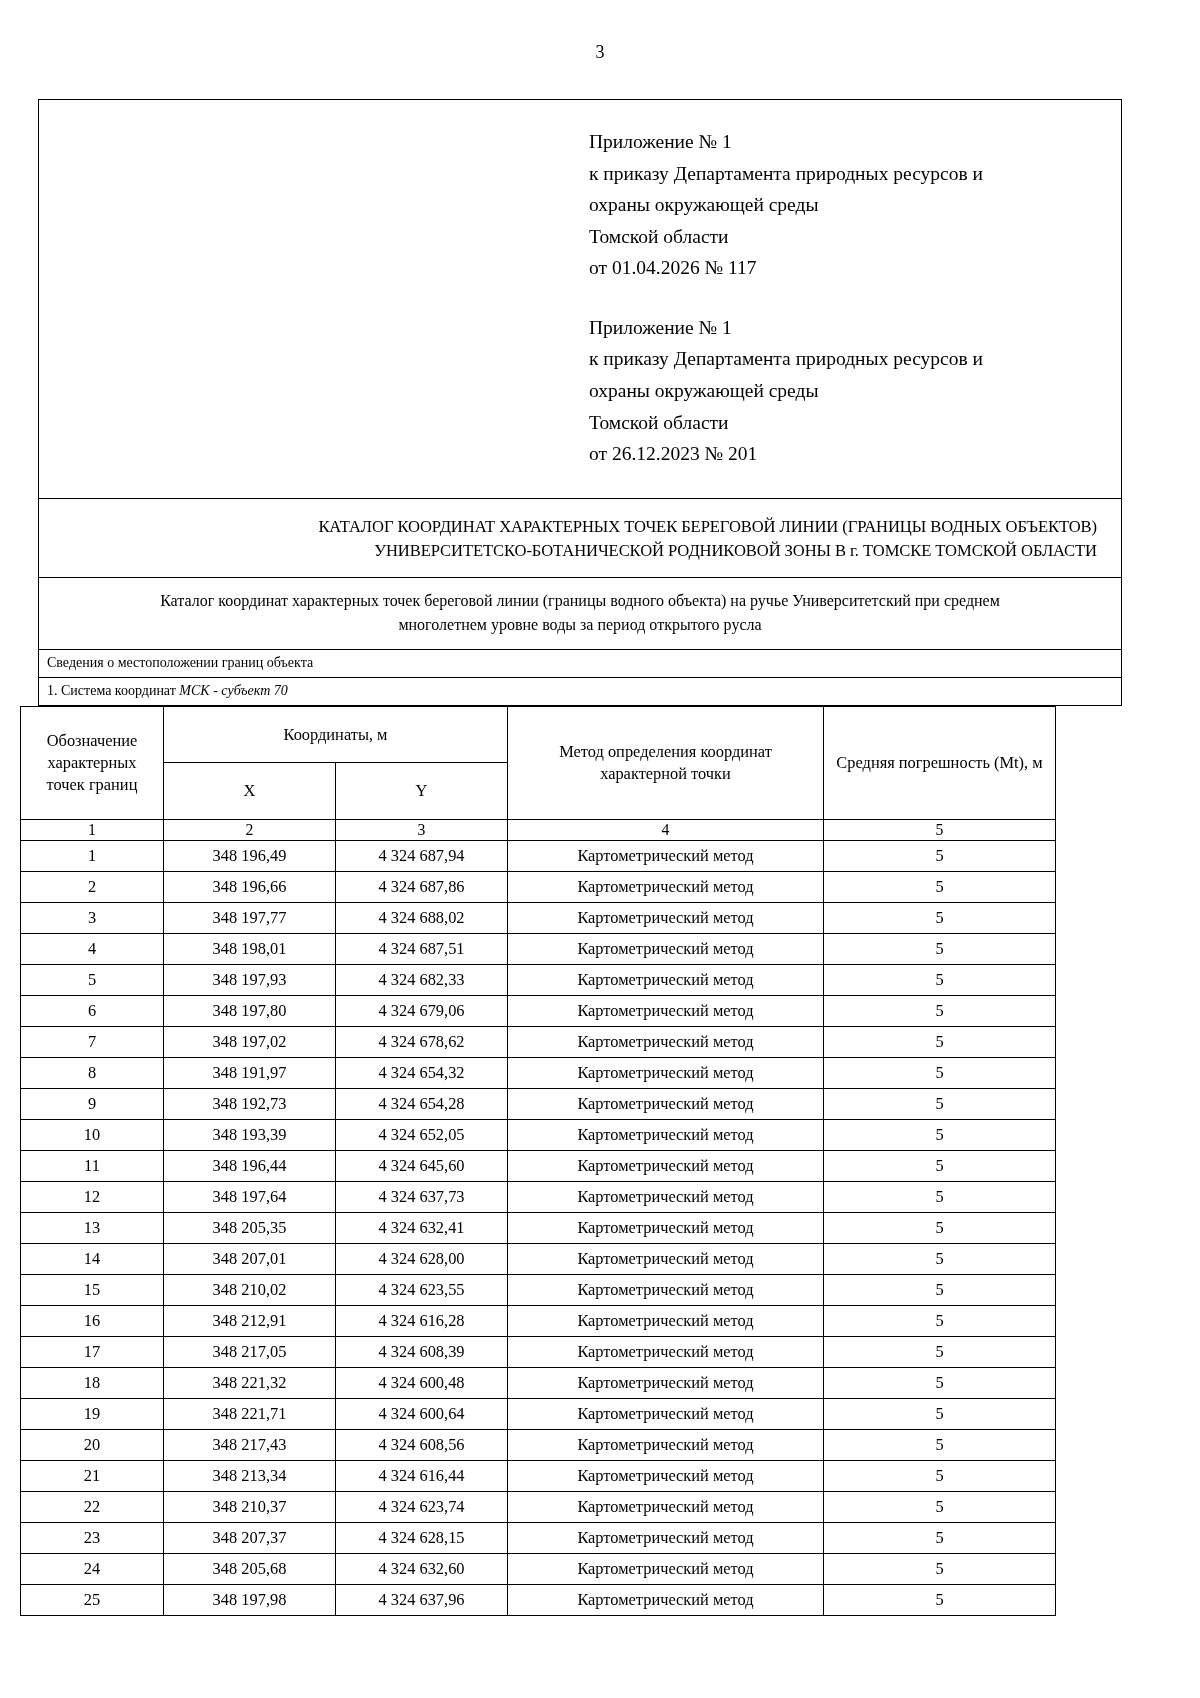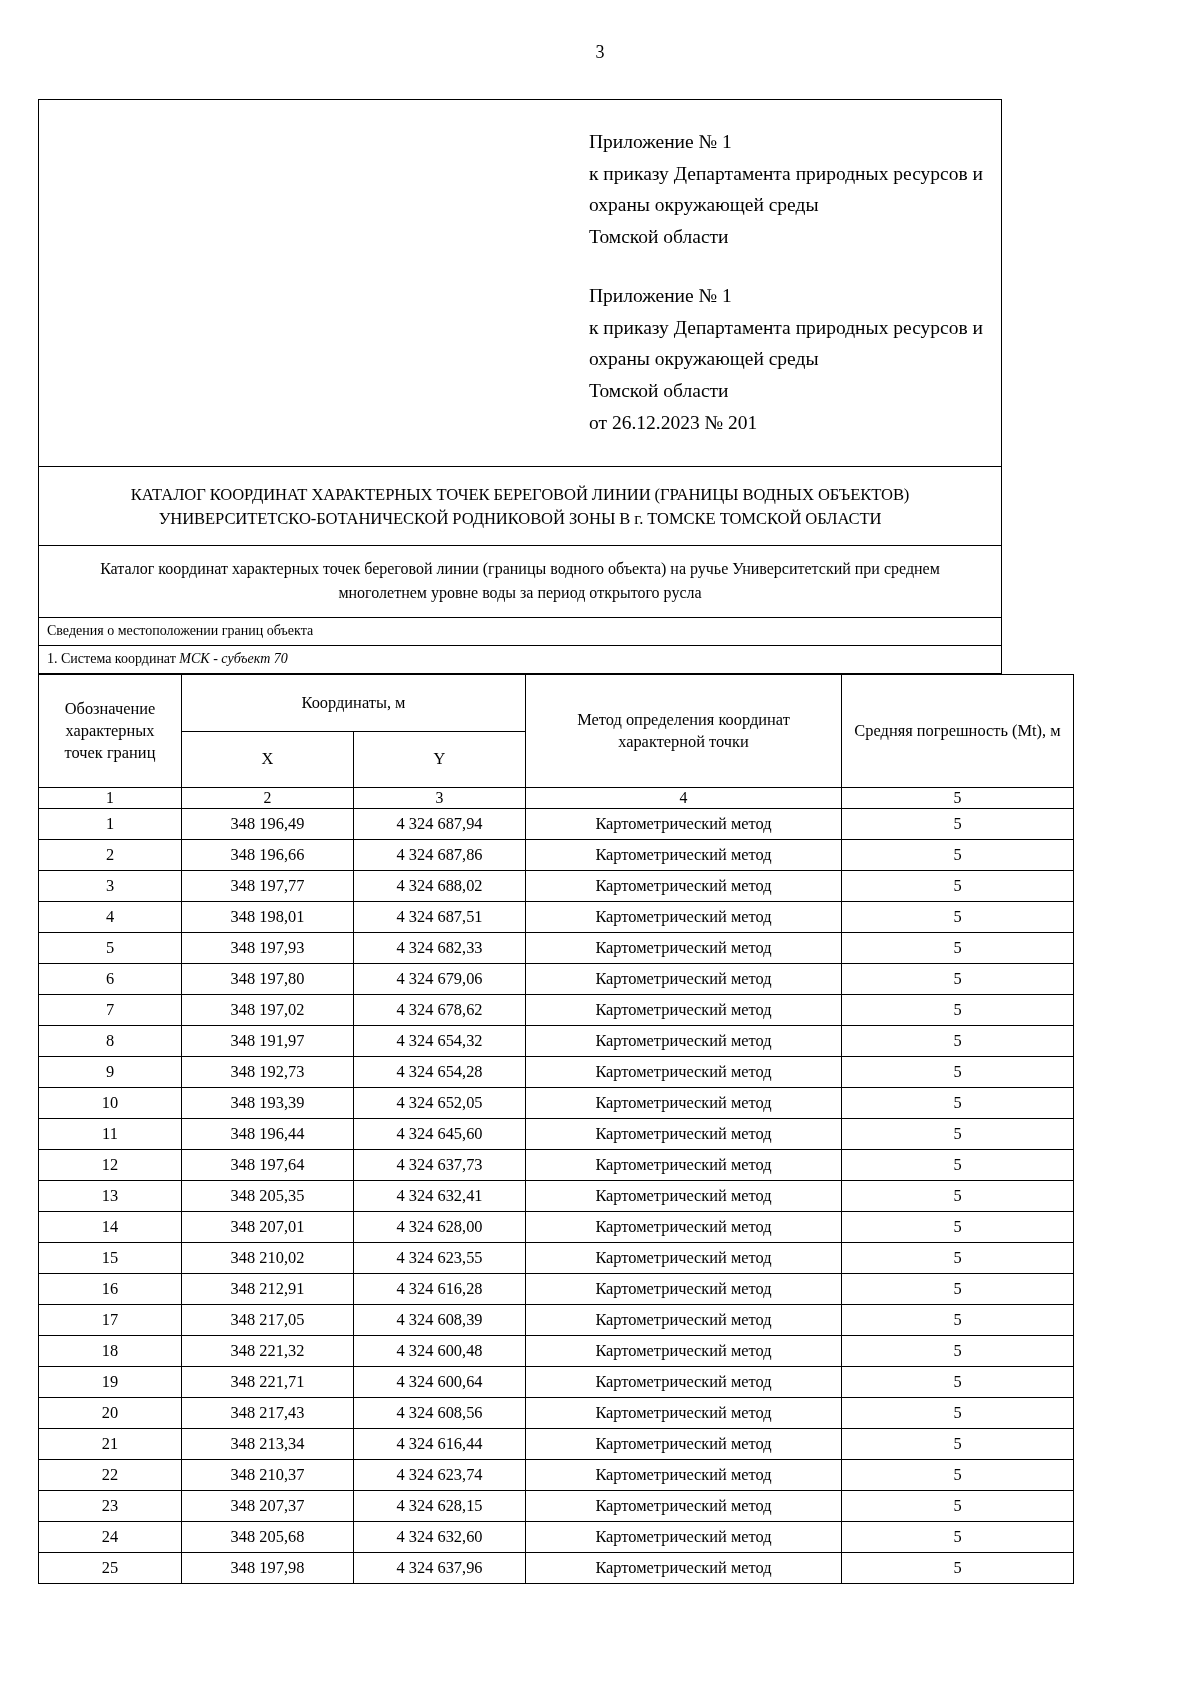--- a/index.html
+++ b/index.html
@@ -27,21 +27,21 @@
     font-size: 18px;
     margin-top: 42px;
     margin-bottom: 0;
     letter-spacing: 0.2px;
   }
   .doc-frame {
     margin: 36px 38px 0 38px;
     border: 1.6px solid #000;
     border-bottom: none;
     box-sizing: border-box;
-    width: 964px;
+    width: 1084px;
   }
   
   .appendix-cell {
     border-bottom: 1.6px solid #000;
     padding: 26px 30px 28px 0;
   }
   .appendix-inner {
     width: 480px;
     margin-left: 550px;
   }
@@ -52,21 +52,21 @@
   .appendix-group + .appendix-group {
     margin-top: 28px;
   }
   .appendix-group div {
     white-space: nowrap;
   }
   
   .title-cell {
     border-bottom: 1.6px solid #000;
     padding: 16px 24px 14px 24px;
-    text-align: center;
+    text-align: right;
   }
   .title-line {
     font-size: 16.6px;
     line-height: 1.45;
     letter-spacing: -0.1px;
     white-space: nowrap;
   }
   .subtitle-cell {
     border-bottom: 1.6px solid #000;
     padding: 11px 28px 12px 28px;
@@ -129,20 +129,21 @@
 
   <div class="doc-frame">
 
     <div class="appendix-cell">
       <div class="appendix-inner">
         <div class="appendix-group">
           <div>Приложение № 1</div>
           <div>к приказу Департамента природных ресурсов и</div>
           <div>охраны окружающей среды</div>
           <div>Томской области</div>
+          <div>от 01.04.2026 № 117</div>
         </div>
         <div class="appendix-group">
           <div>Приложение № 1</div>
           <div>к приказу Департамента природных ресурсов и</div>
           <div>охраны окружающей среды</div>
           <div>Томской области</div>
           <div>от 26.12.2023 № 201</div>
         </div>
       </div>
     </div>
@@ -159,21 +160,21 @@
 
     <div class="info-cell">Сведения о местоположении границ объекта</div>
 
     <div class="info-cell">
       <span>1. Система координат</span>
       <span class="ital">МСК - субъект 70</span>
     </div>
 
   </div>
 
-  <table class="coords" style="margin:0 38px;">
+  <table class="coords" style="margin:0 20px;">
     <colgroup>
       <col class="c1">
         <col class="c2">
         <col class="c3">
         <col class="c4">
         <col class="c5">
     </colgroup>
     <thead>
       <tr>
         <th class="hdr hdr-tall" rowspan="2">Обозначение характерных точек границ</th>

